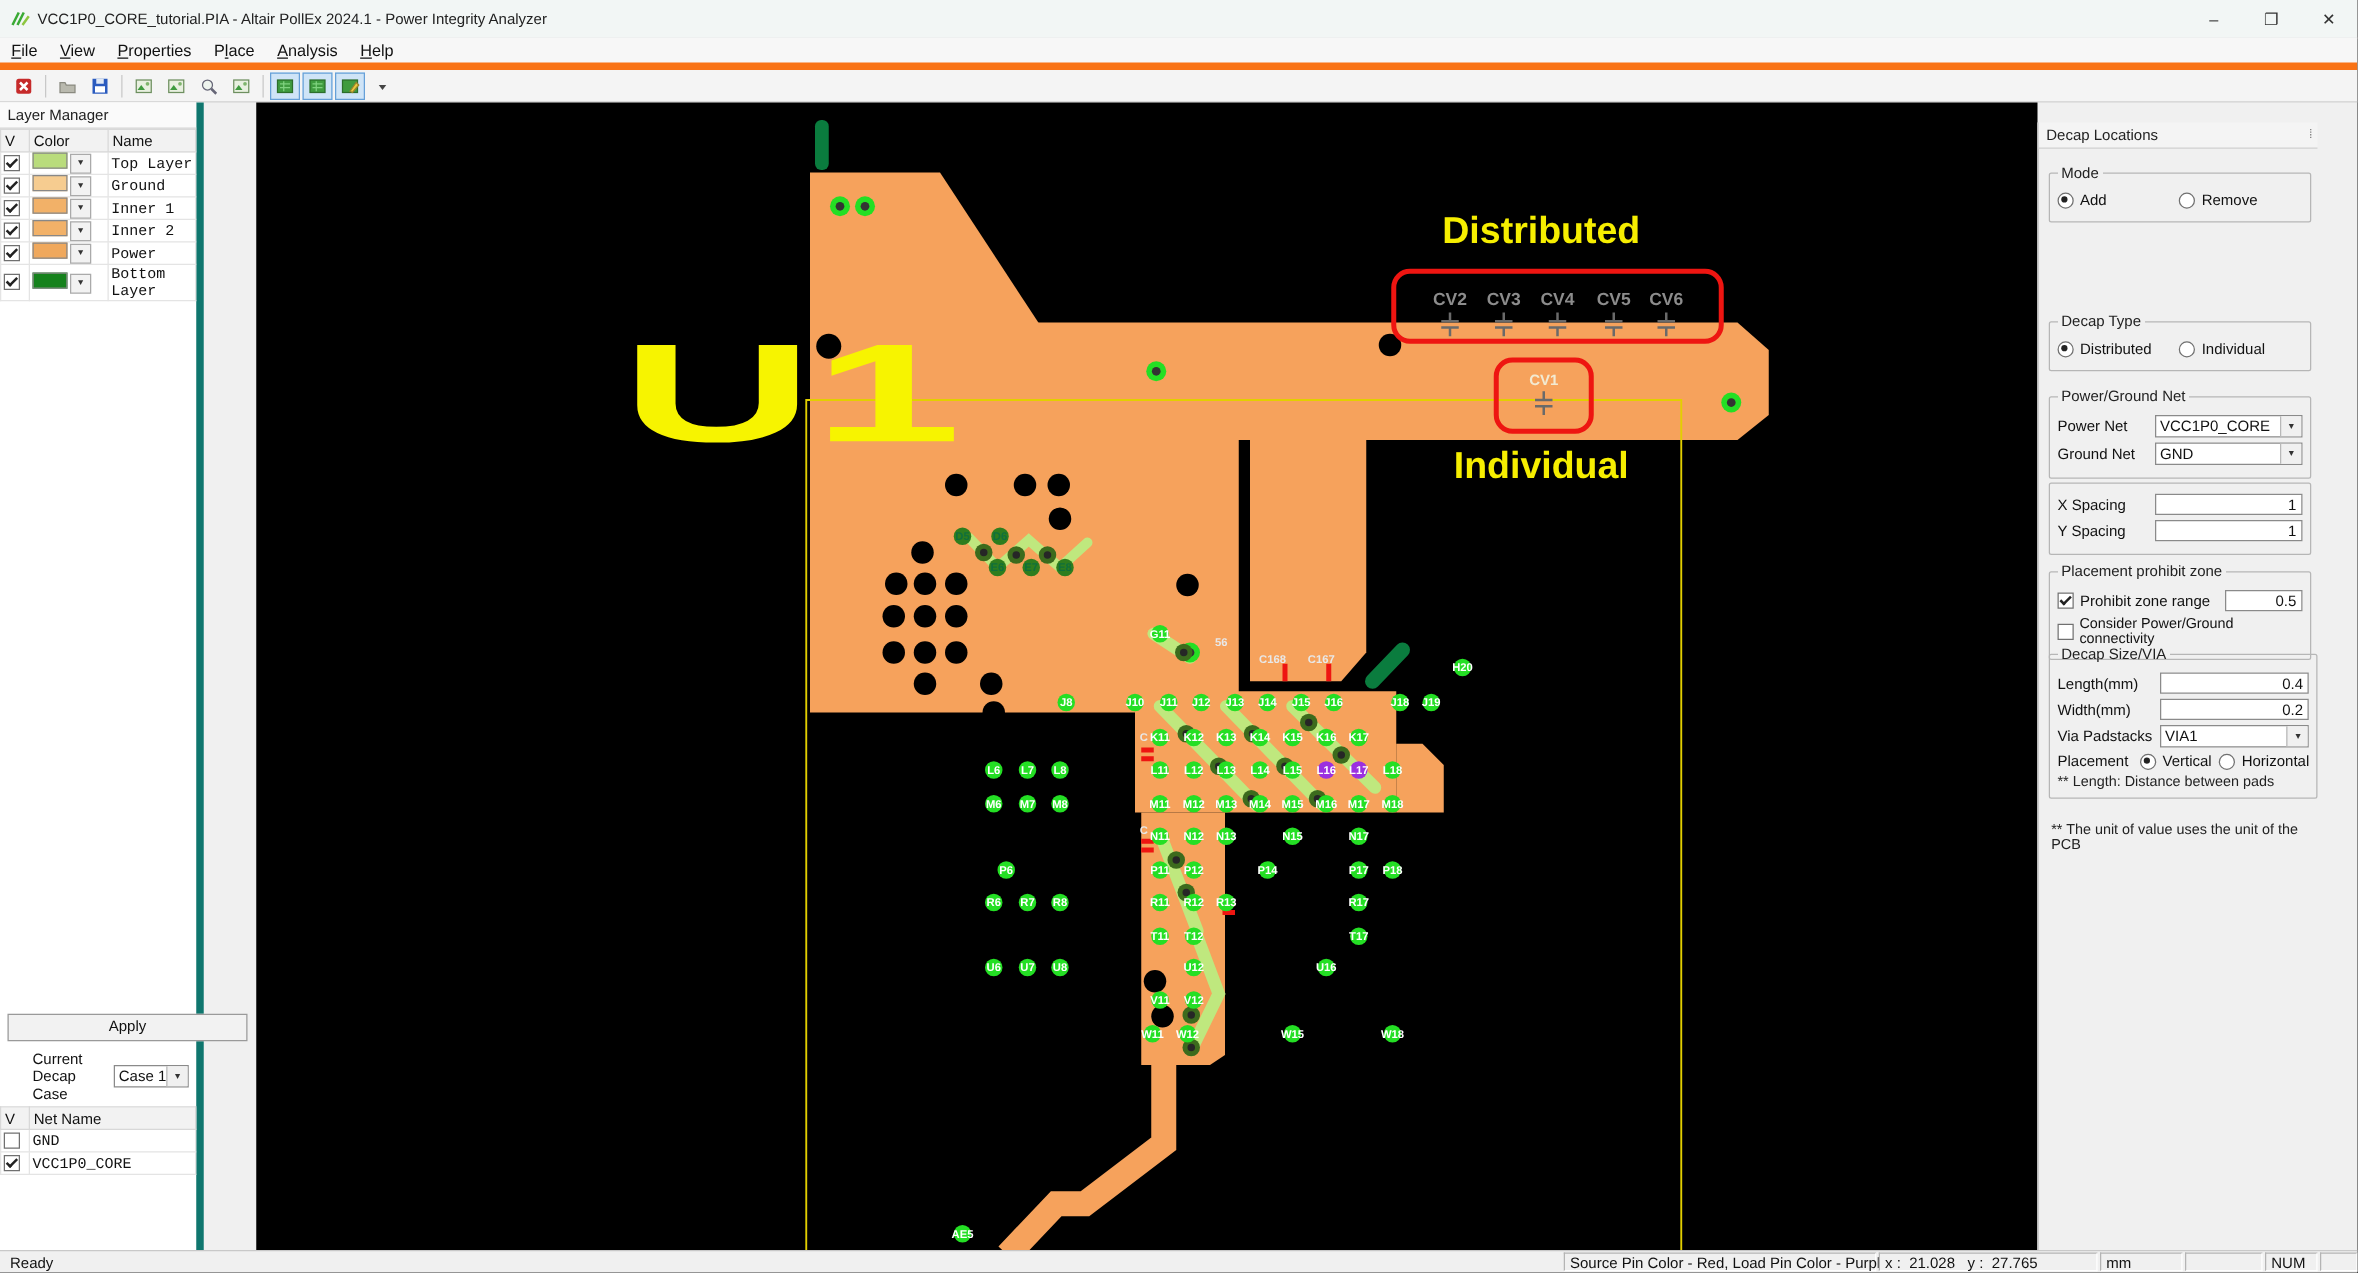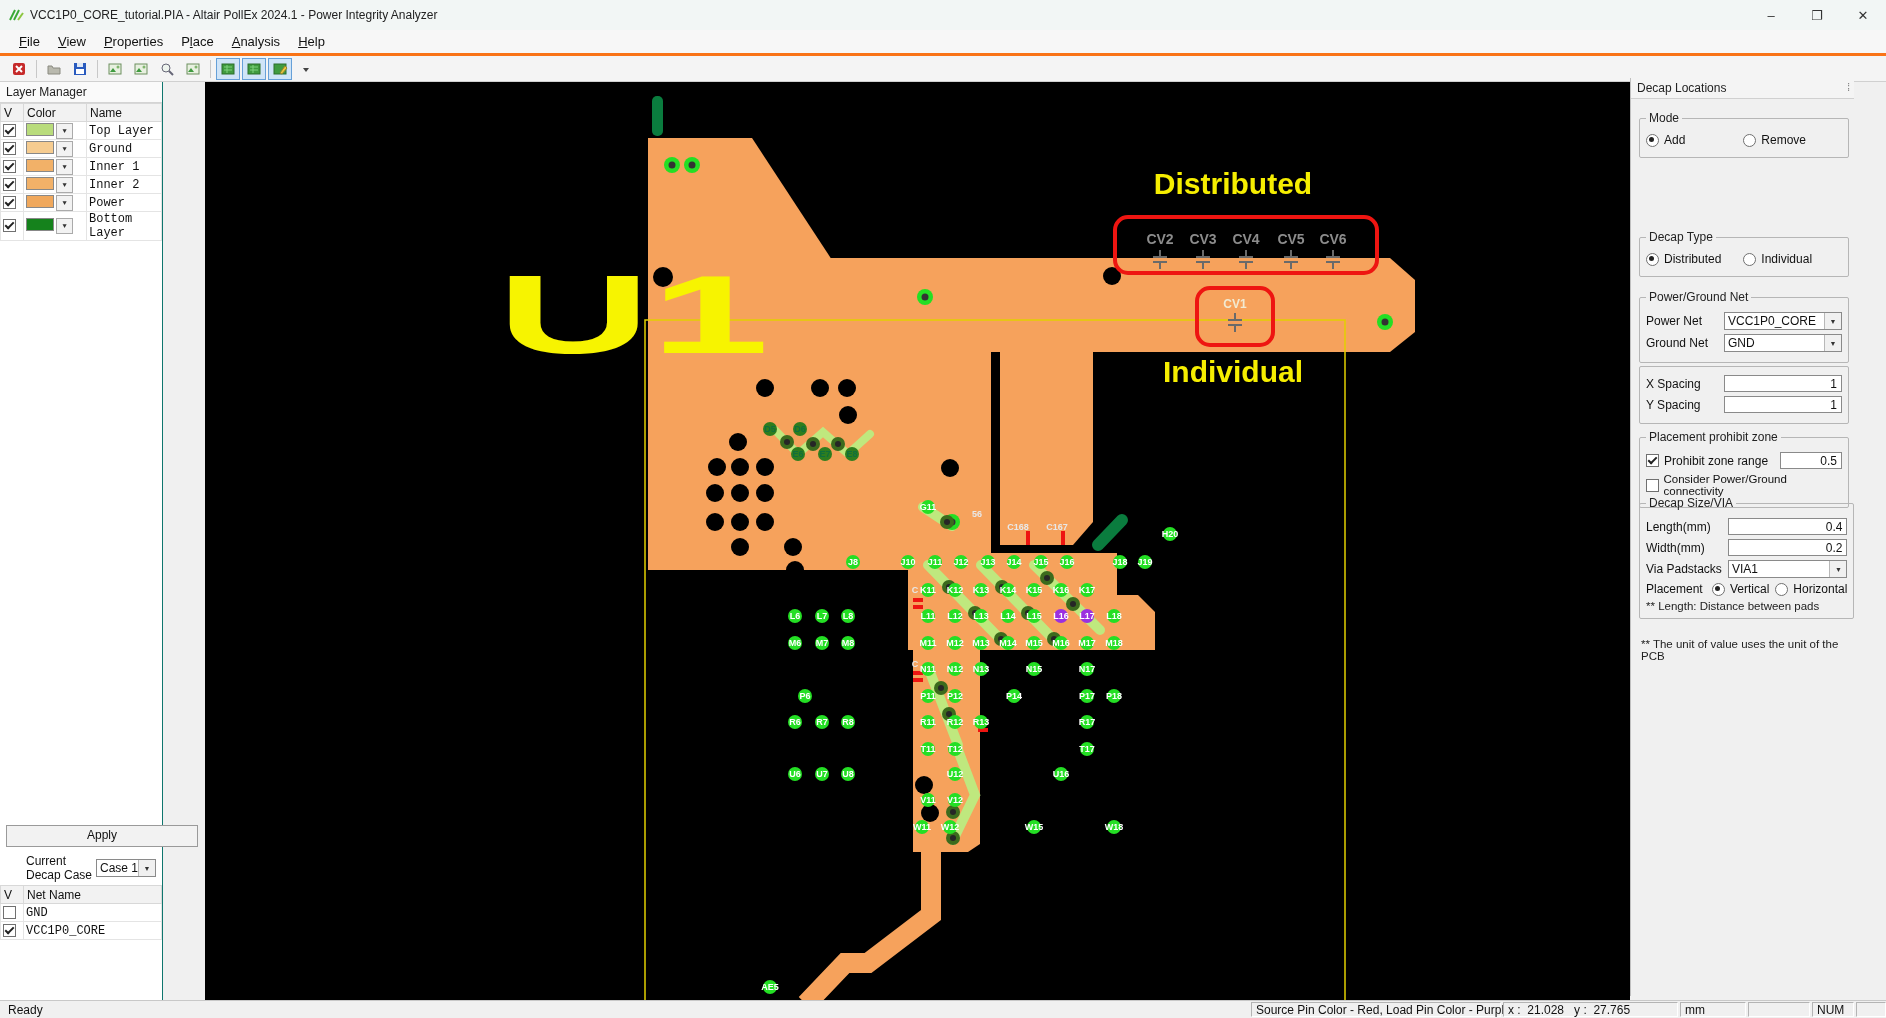--- a/index.html
+++ b/index.html
@@ -5,48 +5,48 @@
   html,body{margin:0;padding:0;background:#888;}
   #app{position:relative;width:1886px;height:1018px;background:#f0f0f0;overflow:hidden;
        font-family:"Liberation Sans",sans-serif;font-size:12px;color:#111;}
   
   #titlebar{position:absolute;left:0;top:0;width:100%;height:30px;background:#f2f6f5;border-bottom:1px solid #d8dcdb;display:flex;align-items:center;}
   #app-icon{width:16px;height:16px;margin:0 6px 0 8px;}
   #title-text{font-size:12px;color:#222;}
   #win-buttons{position:absolute;right:0;top:0;height:30px;display:flex;}
   .winbtn{width:46px;height:30px;display:flex;align-items:center;justify-content:center;font-size:13px;color:#333;}
   
-  #menubar{position:absolute;left:0;top:30px;width:100%;height:26px;background:#f7f7f7;border-bottom:3px solid #f97316;display:flex;align-items:center;padding-left:10px;box-sizing:border-box;}
+  #menubar{position:absolute;left:0;top:30px;width:100%;height:26px;background:#f7f7f7;border-bottom:6px solid #f97316;display:flex;align-items:center;box-sizing:border-box;}
   .menu-item{padding:3px 9px;font-size:13px;color:#111;}
   .menu-item u{text-decoration:underline;}
   
   #toolbar{position:absolute;left:0;top:56px;width:100%;height:26px;background:#f4f4f4;border-bottom:1px solid #d0d0d0;display:flex;align-items:center;padding-left:6px;box-sizing:border-box;}
   .tbtn{width:24px;height:22px;display:flex;align-items:center;justify-content:center;border:1px solid transparent;box-sizing:border-box;margin:0 1px;}
   .tbtn.active{border:1px solid #66a0d8;background:#cfe4f7;}
   .tsep{width:1px;height:18px;background:#c8c8c8;margin:0 4px;}
   
-  #leftpanel{position:absolute;left:0;top:82px;width:163px;height:918px;background:#fff;border-right:1px solid #0f766e;box-sizing:border-box;}
+  #leftpanel{position:absolute;left:0;top:82px;width:163px;height:918px;background:#fff;border-right:6px solid #0f766e;box-sizing:border-box;}
   .panel-title{height:20px;line-height:20px;padding-left:6px;background:#fafafa;border-bottom:1px solid #d4d4d4;font-size:12px;color:#222;}
   table.grid{border-collapse:collapse;width:100%;font-size:12px;}
   table.grid th{background:#f2f2f2;border:1px solid #d8d8d8;font-weight:normal;text-align:left;padding:1px 3px;height:15px;}
   table.grid td{border:1px solid #e4e4e4;padding:0 2px;height:17px;font-family:Liberation Mono, monospace;}
   .swatch{width:26px;height:11px;border:1px solid #888;display:inline-block;vertical-align:middle;}
   .dropbtn{width:15px;height:14px;border:1px solid #aaa;background:#f2f2f2;font-size:7px;color:#333;display:inline-flex;align-items:center;justify-content:center;margin-left:2px;}
   .cb{width:11px;height:11px;border:1px solid #707070;background:#fff;display:inline-block;position:relative;vertical-align:middle;}
   .cb.on::after{content:"";position:absolute;left:1px;top:2px;width:7px;height:3px;border-left:2px solid #222;border-bottom:2px solid #222;transform:rotate(-45deg);}
   #leftbottom{position:absolute;left:0;bottom:60px;width:100%;}
   #apply-btn{display:block;margin:4px 6px;width:190px;height:20px;background:#f2f2f2;border:1px solid #9a9a9a;font-size:12px;text-align:center;line-height:18px;}
   .caserow{display:flex;align-items:center;padding:3px 6px;margin-left:20px;}
   .combo{border:1px solid #8a8a8a;background:#fff;height:18px;display:flex;align-items:center;box-sizing:border-box;}
   .combo .cval{flex:1;padding-left:3px;font-size:12px;white-space:nowrap;overflow:hidden;}
   .combo .cbtn{width:16px;height:100%;background:#f0f0f0;border-left:1px solid #b8b8b8;font-size:7px;display:flex;align-items:center;justify-content:center;color:#333;}
   
   #canvas-wrap{position:absolute;left:205px;top:82px;width:1425px;height:918px;background:#000;}
   
-  #rightpanel{position:absolute;left:1630px;top:78px;width:224px;height:918px;background:#f0f0f0;border-left:1px solid #c0c0c0;box-sizing:border-box;}
+  #rightpanel{position:absolute;left:1630px;top:98px;width:224px;height:918px;background:#f0f0f0;border-left:1px solid #c0c0c0;box-sizing:border-box;}
   #decap-title{height:20px;line-height:20px;padding-left:6px;border-bottom:1px solid #d0d0d0;background:#f4f4f4;color:#222;display:flex;}
   #decap-handle{margin-left:auto;margin-right:4px;color:#777;font-size:10px;}
   fieldset.grp{position:absolute;left:8px;width:210px;border:1px solid #b6b6b6;border-radius:2px;margin:0;padding:4px 6px 6px 6px;box-sizing:border-box;background:transparent;}
   fieldset.grp legend{font-size:12px;padding:0 3px;color:#222;}
   .radio{width:11px;height:11px;border:1px solid #707070;border-radius:50%;background:#fff;display:inline-block;position:relative;vertical-align:-2px;}
   .radio.on::after{content:"";position:absolute;left:2px;top:2px;width:5px;height:5px;border-radius:50%;background:#222;}
   .rlabel{font-size:12px;margin-left:5px;}
   .frow{display:flex;align-items:center;margin:4px 0;}
   .field{border:1px solid #8a8a8a;background:#fff;height:17px;font-size:12px;text-align:right;padding:0 4px;box-sizing:border-box;line-height:16px;}
   .note{font-size:11.5px;color:#222;}

